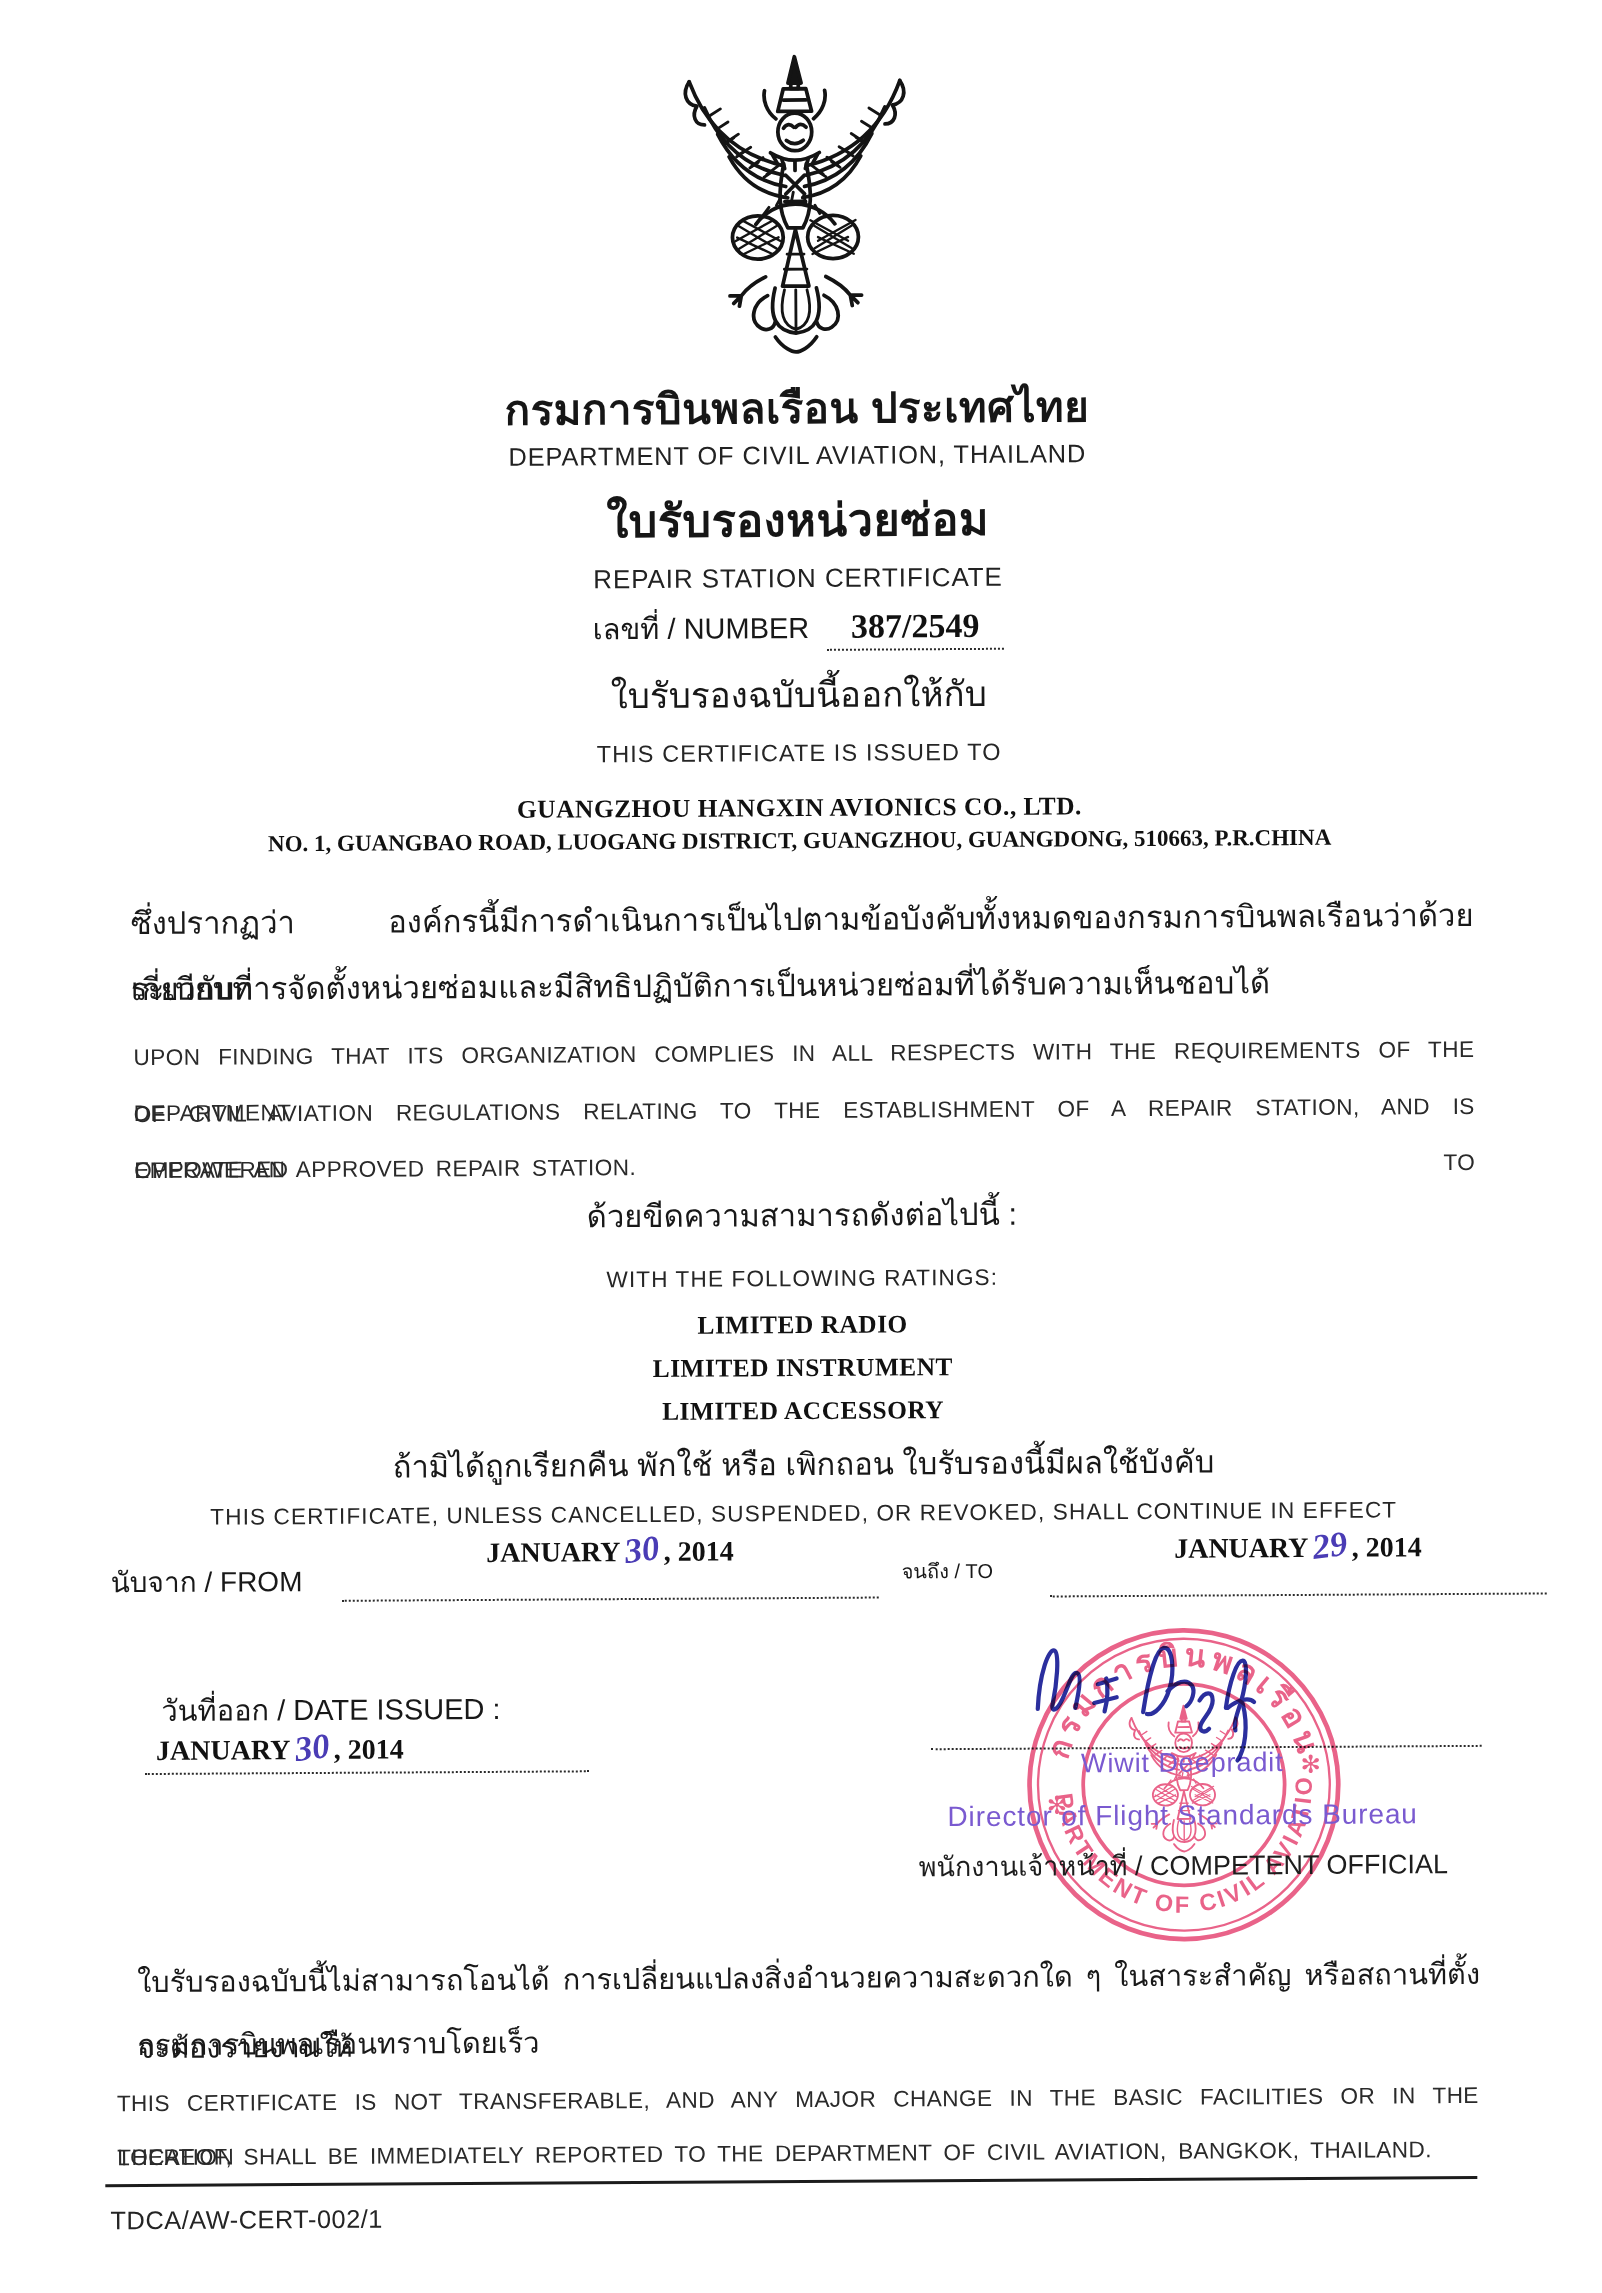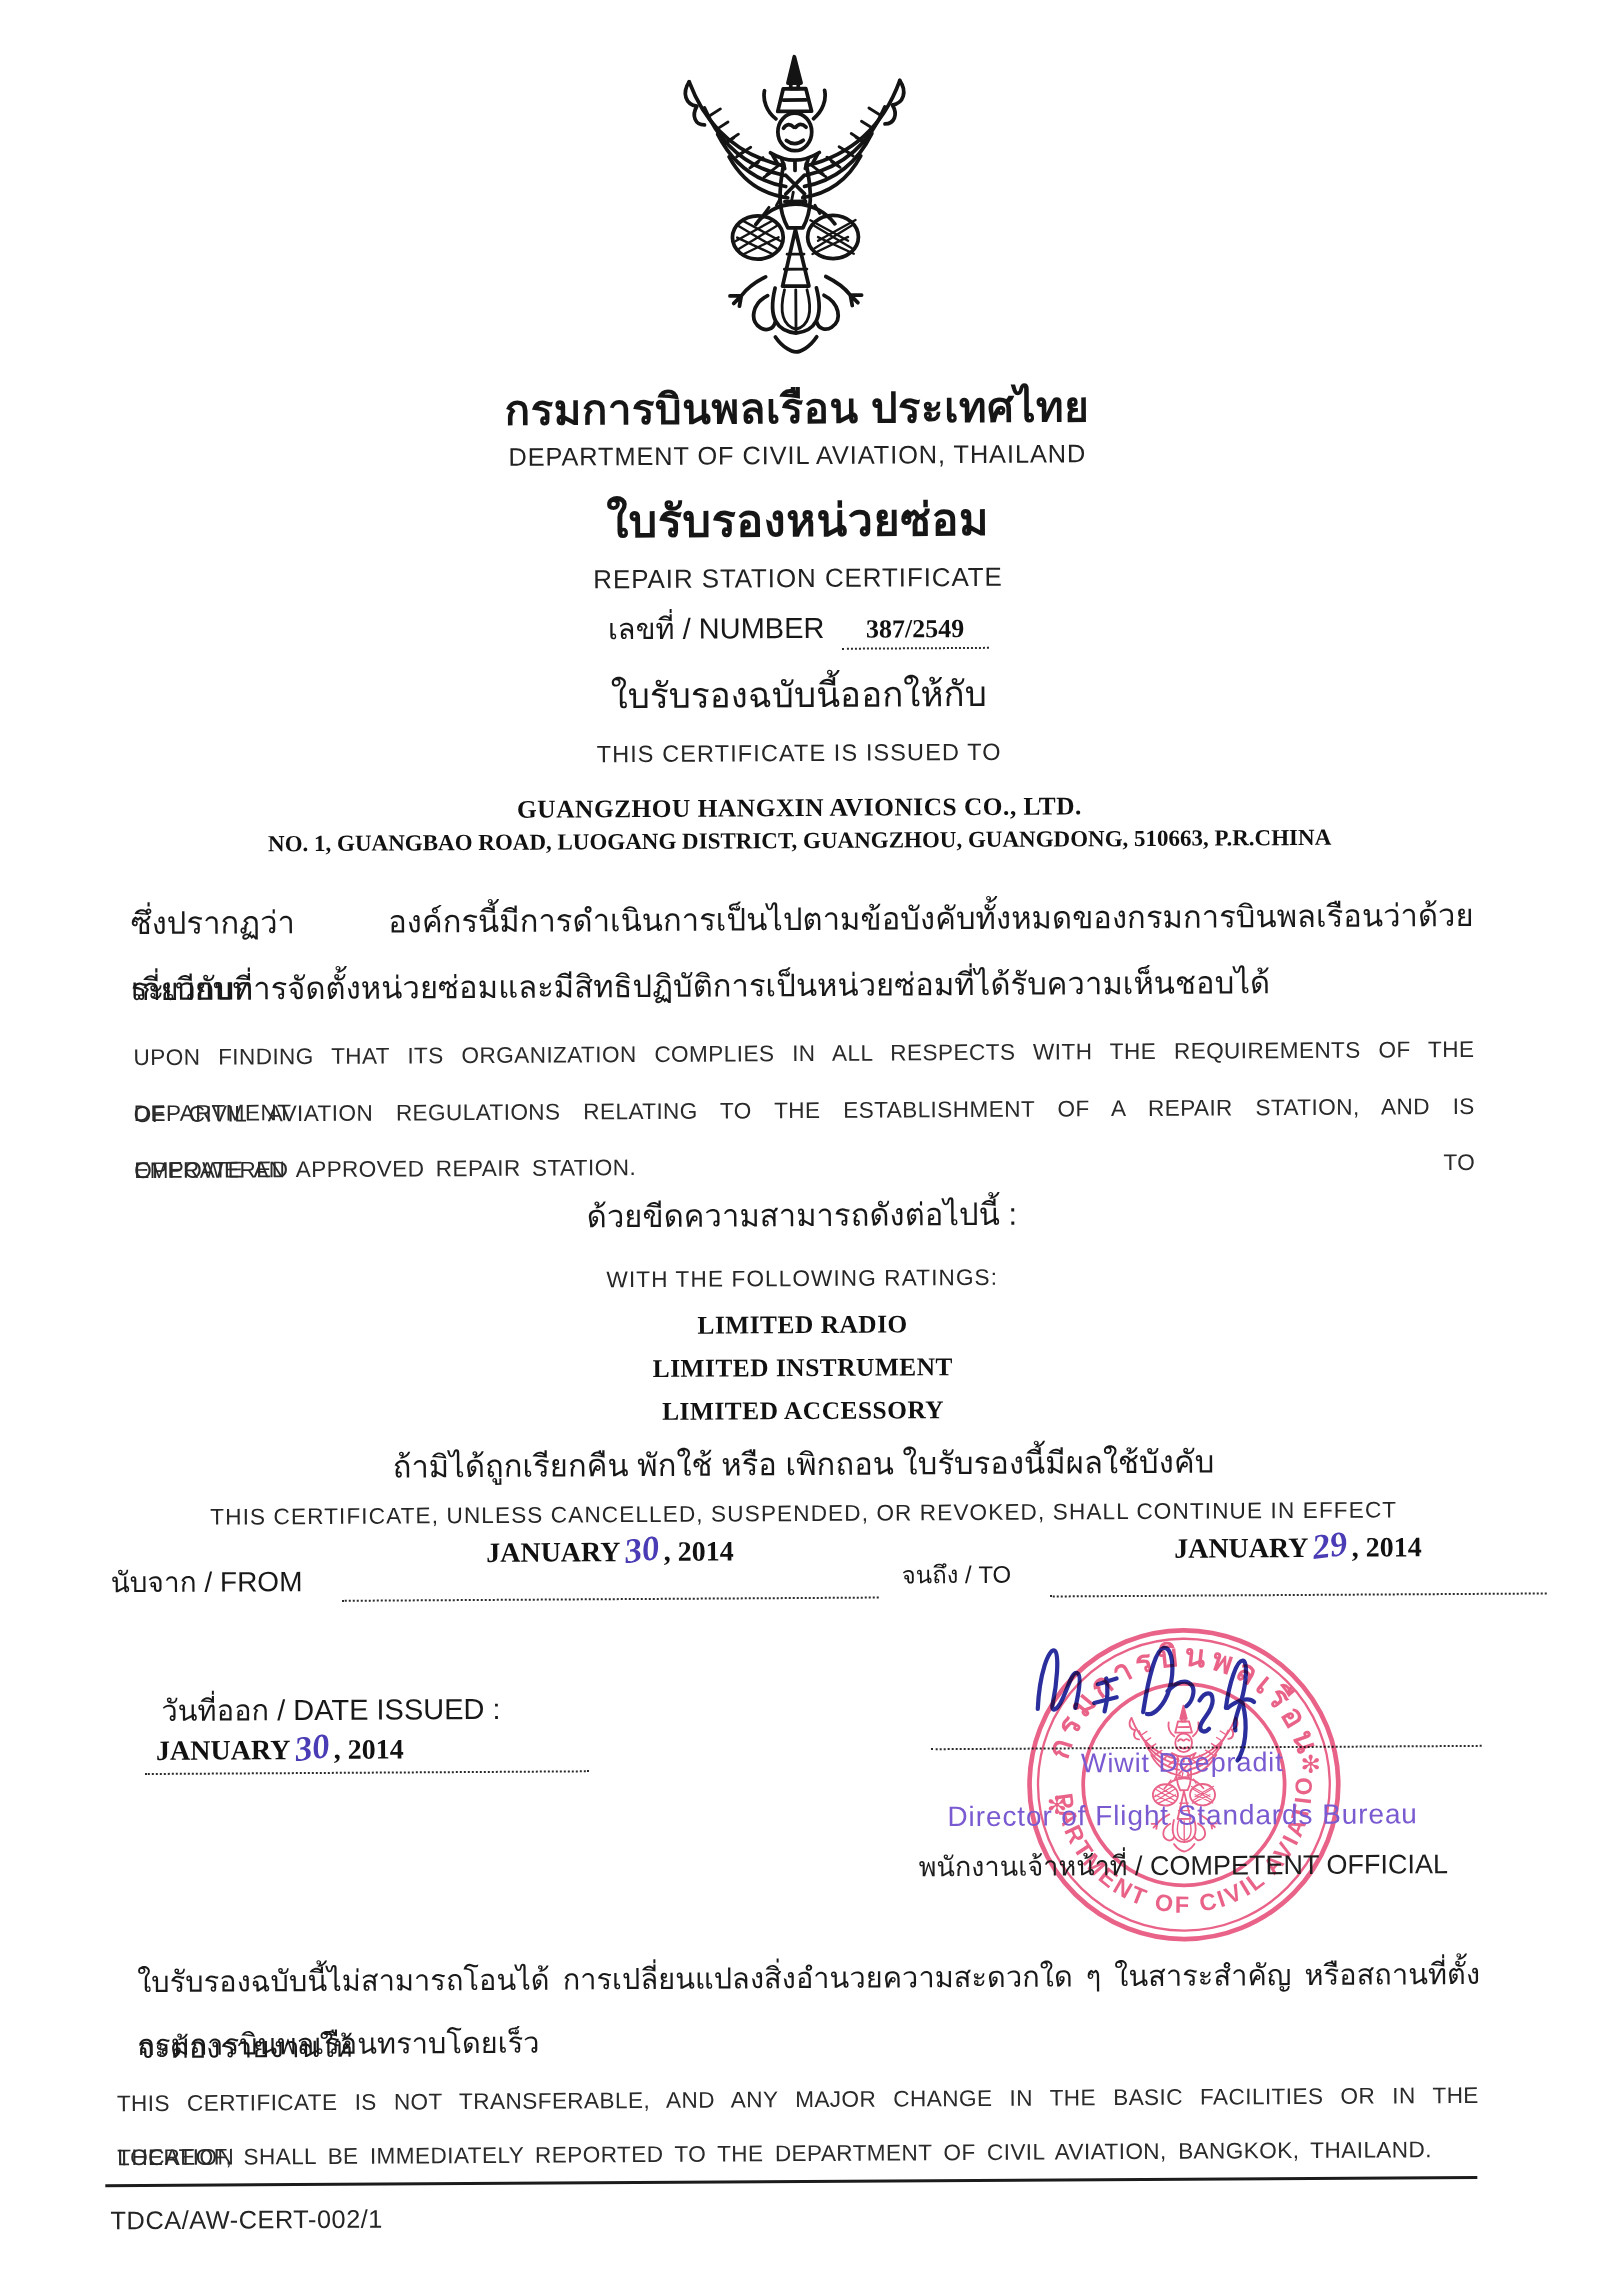--- a/index.html
+++ b/index.html
@@ -94,21 +94,21 @@
     <use href="#garuda"></use>
   </svg>
 
   <div class="abs ctr thai-xl" style="top:375px;">กรมการบินพลเรือน ประเทศไทย</div>
   <div class="abs ctr en-cap" style="top:441px;">DEPARTMENT OF CIVIL AVIATION, THAILAND</div>
   <div class="abs ctr thai-xl" style="top:484px;font-size:45px;">ใบรับรองหน่วยซ่อม</div>
   <div class="abs ctr en-cap" style="top:563px;font-size:26px;">REPAIR STATION CERTIFICATE</div>
 
   <div class="abs ctr" style="top:605px;">
     <span class="thai-lg" style="font-size:29px;">เลขที่ / NUMBER</span>
-    <span class="serif-b dotline" style="font-size:26px;padding:0 24.5px 3.8px 24.5px;margin-left:13px;">387/2549</span>
+    <span class="serif-b dotline" style="font-size:34px;padding:0 24.5px 3.8px 24.5px;margin-left:13px;">387/2549</span>
   </div>
 
   <div class="abs ctr thai-lg" style="top:667px;font-size:35px;">ใบรับรองฉบับนี้ออกให้กับ</div>
   <div class="abs ctr en-sm" style="top:740px;">THIS CERTIFICATE IS ISSUED TO</div>
   <div class="abs ctr serif-b" style="top:793px;font-size:25.4px;letter-spacing:0.5px;">GUANGZHOU HANGXIN AVIONICS CO., LTD.</div>
   <div class="abs ctr serif-b" style="top:828px;font-size:23px;">NO. 1, GUANGBAO ROAD, LUOGANG DISTRICT, GUANGZHOU, GUANGDONG, 510663, P.R.CHINA</div>
 
   <div class="abs para jst" style="left:132px;top:887px;width:1343px;">ซึ่งปรากฏว่า องค์กรนี้มีการดำเนินการเป็นไปตามข้อบังคับทั้งหมดของกรมการบินพลเรือนว่าด้วยระเบียบที่</div>
   <div class="abs para" style="left:132px;top:953px;width:1343px;">เกี่ยวกับการจัดตั้งหน่วยซ่อมและมีสิทธิปฏิบัติการเป็นหน่วยซ่อมที่ได้รับความเห็นชอบได้</div>
 
@@ -124,21 +124,21 @@
 
   <div class="abs ctr thai-lg" style="top:1439px;">ถ้ามิได้ถูกเรียกคืน พักใช้ หรือ เพิกถอน ใบรับรองนี้มีผลใช้บังคับ</div>
   <div class="abs ctr en-sm" style="top:1501px;font-size:22.6px;">THIS CERTIFICATE, UNLESS CANCELLED, SUSPENDED, OR REVOKED, SHALL CONTINUE IN EFFECT</div>
 
   <div class="abs thai-lg" style="left:108px;top:1556px;font-size:28px;">นับจาก / FROM</div>
   <div class="abs dotline" style="left:339px;top:1535px;width:537px;height:62px;text-align:center;">
     <span class="serif-b datebit">JANUARY</span>
     <span class="hand">30</span>
     <span class="serif-b datebit">, 2014</span>
   </div>
-  <div class="abs thai-lg" style="left:899px;top:1556px;font-size:24px;">จนถึง / TO</div>
+  <div class="abs thai-lg" style="left:899px;top:1556px;font-size:20px;">จนถึง / TO</div>
   <div class="abs dotline" style="left:1047px;top:1535px;width:497px;height:62px;text-align:center;">
     <span class="serif-b datebit">JANUARY</span>
     <span class="hand">29</span>
     <span class="serif-b datebit">, 2014</span>
   </div>
 
   <div class="abs thai-lg" style="left:158px;top:1684px;font-size:29px;">วันที่ออก / DATE ISSUED :</div>
   <div class="abs dotline" style="left:141px;top:1731px;width:444px;height:38px;">
     <span class="serif-b datebit" style="margin-left:11.3px;">JANUARY</span>
     <span class="hand">30</span>

